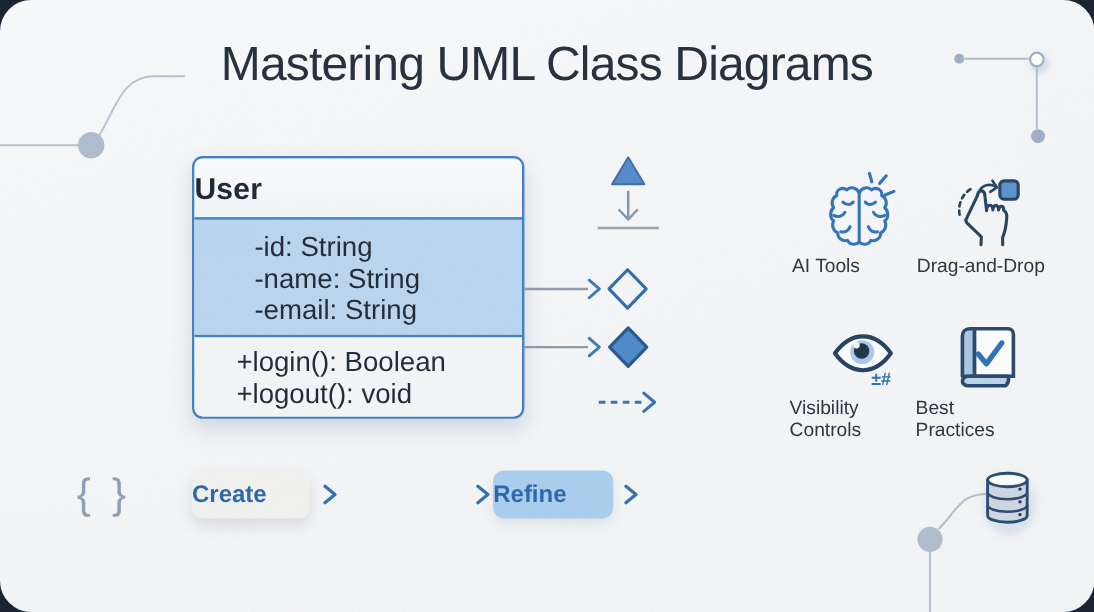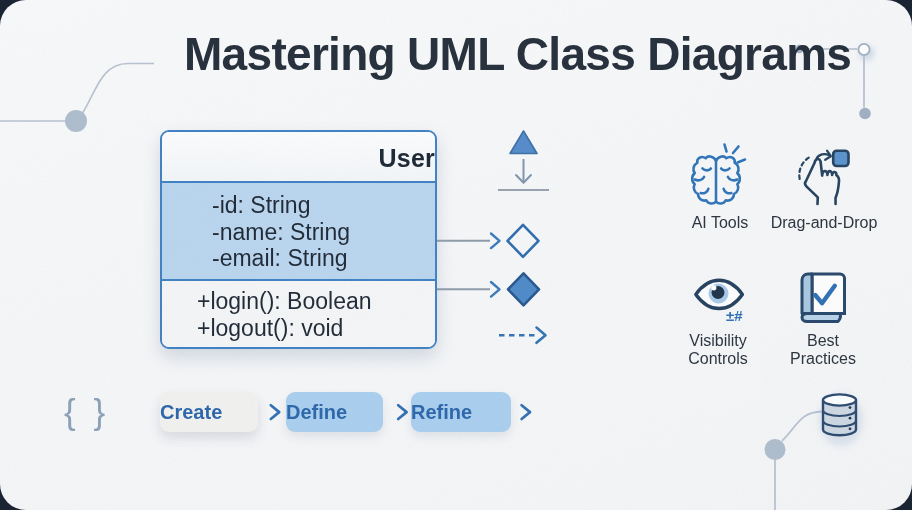--- a/index.html
+++ b/index.html
@@ -1,30 +1,30 @@
 <!DOCTYPE html>
 <html><head>
 <meta charset="utf-8">
 <style>
 html,body{margin:0;padding:0}
 body{width:912px;height:510px;background:#1a2433;font-family:"Liberation Sans",sans-serif;overflow:hidden}
 #stage{position:absolute;left:0;top:0;width:912px;height:510px;border-radius:26px;
   background:linear-gradient(160deg,#f8f9fa 0%,#f5f6f8 55%,#f2f4f6 100%);overflow:hidden}
 .abs{position:absolute}
-#title{left:184px;top:35px;font-size:46px;font-weight:bold;letter-spacing:-0.7px;color:#242e3a;line-height:38px;white-space:nowrap}
+#title{left:184px;top:35px;font-size:40px;font-weight:normal;letter-spacing:-0.7px;color:#242e3a;line-height:38px;white-space:nowrap}
 
 #uml{left:160px;top:130px;width:277px;height:219px;border:2px solid #3e81c4;border-radius:9px;
   box-sizing:border-box;background:#f3f5f7;box-shadow:0 8px 18px rgba(40,70,110,0.18);overflow:hidden}
-#uml .hd{height:49px;background:linear-gradient(#fbfcfd,#f2f5f8);text-align:right;line-height:52px;font-weight:bold;font-size:25px;letter-spacing:0.2px;color:#1b2634}
+#uml .hd{height:49px;background:linear-gradient(#fbfcfd,#f2f5f8);text-align:left;line-height:52px;font-weight:bold;font-size:25px;letter-spacing:0.2px;color:#1b2634}
 #uml .at{height:98px;background:#b9d5ee;border-top:2px solid #3e81c4;box-sizing:border-box;
   padding:9px 0 0 50px;font-size:23px;line-height:26.5px;color:#1e2835}
 #uml .mt{background:#f3f5f7;border-top:2px solid #3e81c4;box-sizing:border-box;height:90px;
   padding:7px 0 0 35px;font-size:23px;line-height:26.5px;color:#1e2835}
 
-.lbl{color:#2a333e;font-size:16px;line-height:17.5px;text-align:center;white-space:nowrap}
+.lbl{color:#2a333e;font-size:16px;line-height:17.5px;text-align:left;white-space:nowrap}
 
 .btn{top:392px;height:40px;border-radius:9px;background:#a9ceee;color:#2b66aa;font-weight:bold;font-size:20px;
   text-align:left;line-height:40px;box-shadow:0 5px 10px rgba(40,60,90,0.10)}
 #braces{left:64px;top:392px;font-size:35px;color:#8ba0b8;line-height:40px;letter-spacing:4px}
 </style>
 </head>
 <body>
 <div id="stage">
 
 <svg class="abs" style="left:0;top:0" width="912" height="510" viewBox="0 0 912 510" fill="none">
@@ -134,21 +134,20 @@
 
 <div class="abs lbl" style="left:660px;top:213.5px;width:120px">AI Tools</div>
 <div class="abs lbl" style="left:764px;top:213.5px;width:120px">Drag-and-Drop</div>
 <div class="abs lbl" style="left:658px;top:332.2px;width:120px">Visibility<br>Controls</div>
 <div class="abs lbl" style="left:763px;top:332.2px;width:120px">Best<br>Practices</div>
 
 <div class="abs" id="braces">{ }</div>
 
 <div class="abs btn" style="left:160px;width:98px;background:#f1f2f0;box-shadow:0 6px 12px rgba(40,60,90,0.14)">Create</div>
 
-<div class="abs btn" style="left:286px;width:97px">Define</div>
 
 <div class="abs btn" style="left:411px;width:100px">Refine</div>
 
 
 <svg class="abs" style="left:0;top:0;opacity:0.06;pointer-events:none" width="912" height="510">
   <filter id="grain">
         <feTurbulence type="fractalNoise" baseFrequency="0.85" numOctaves="2" stitchTiles="stitch"></feTurbulence>
         <feColorMatrix type="saturate" values="0"></feColorMatrix>
       </filter>
   <rect width="912" height="510" filter="url(#grain)"></rect>

